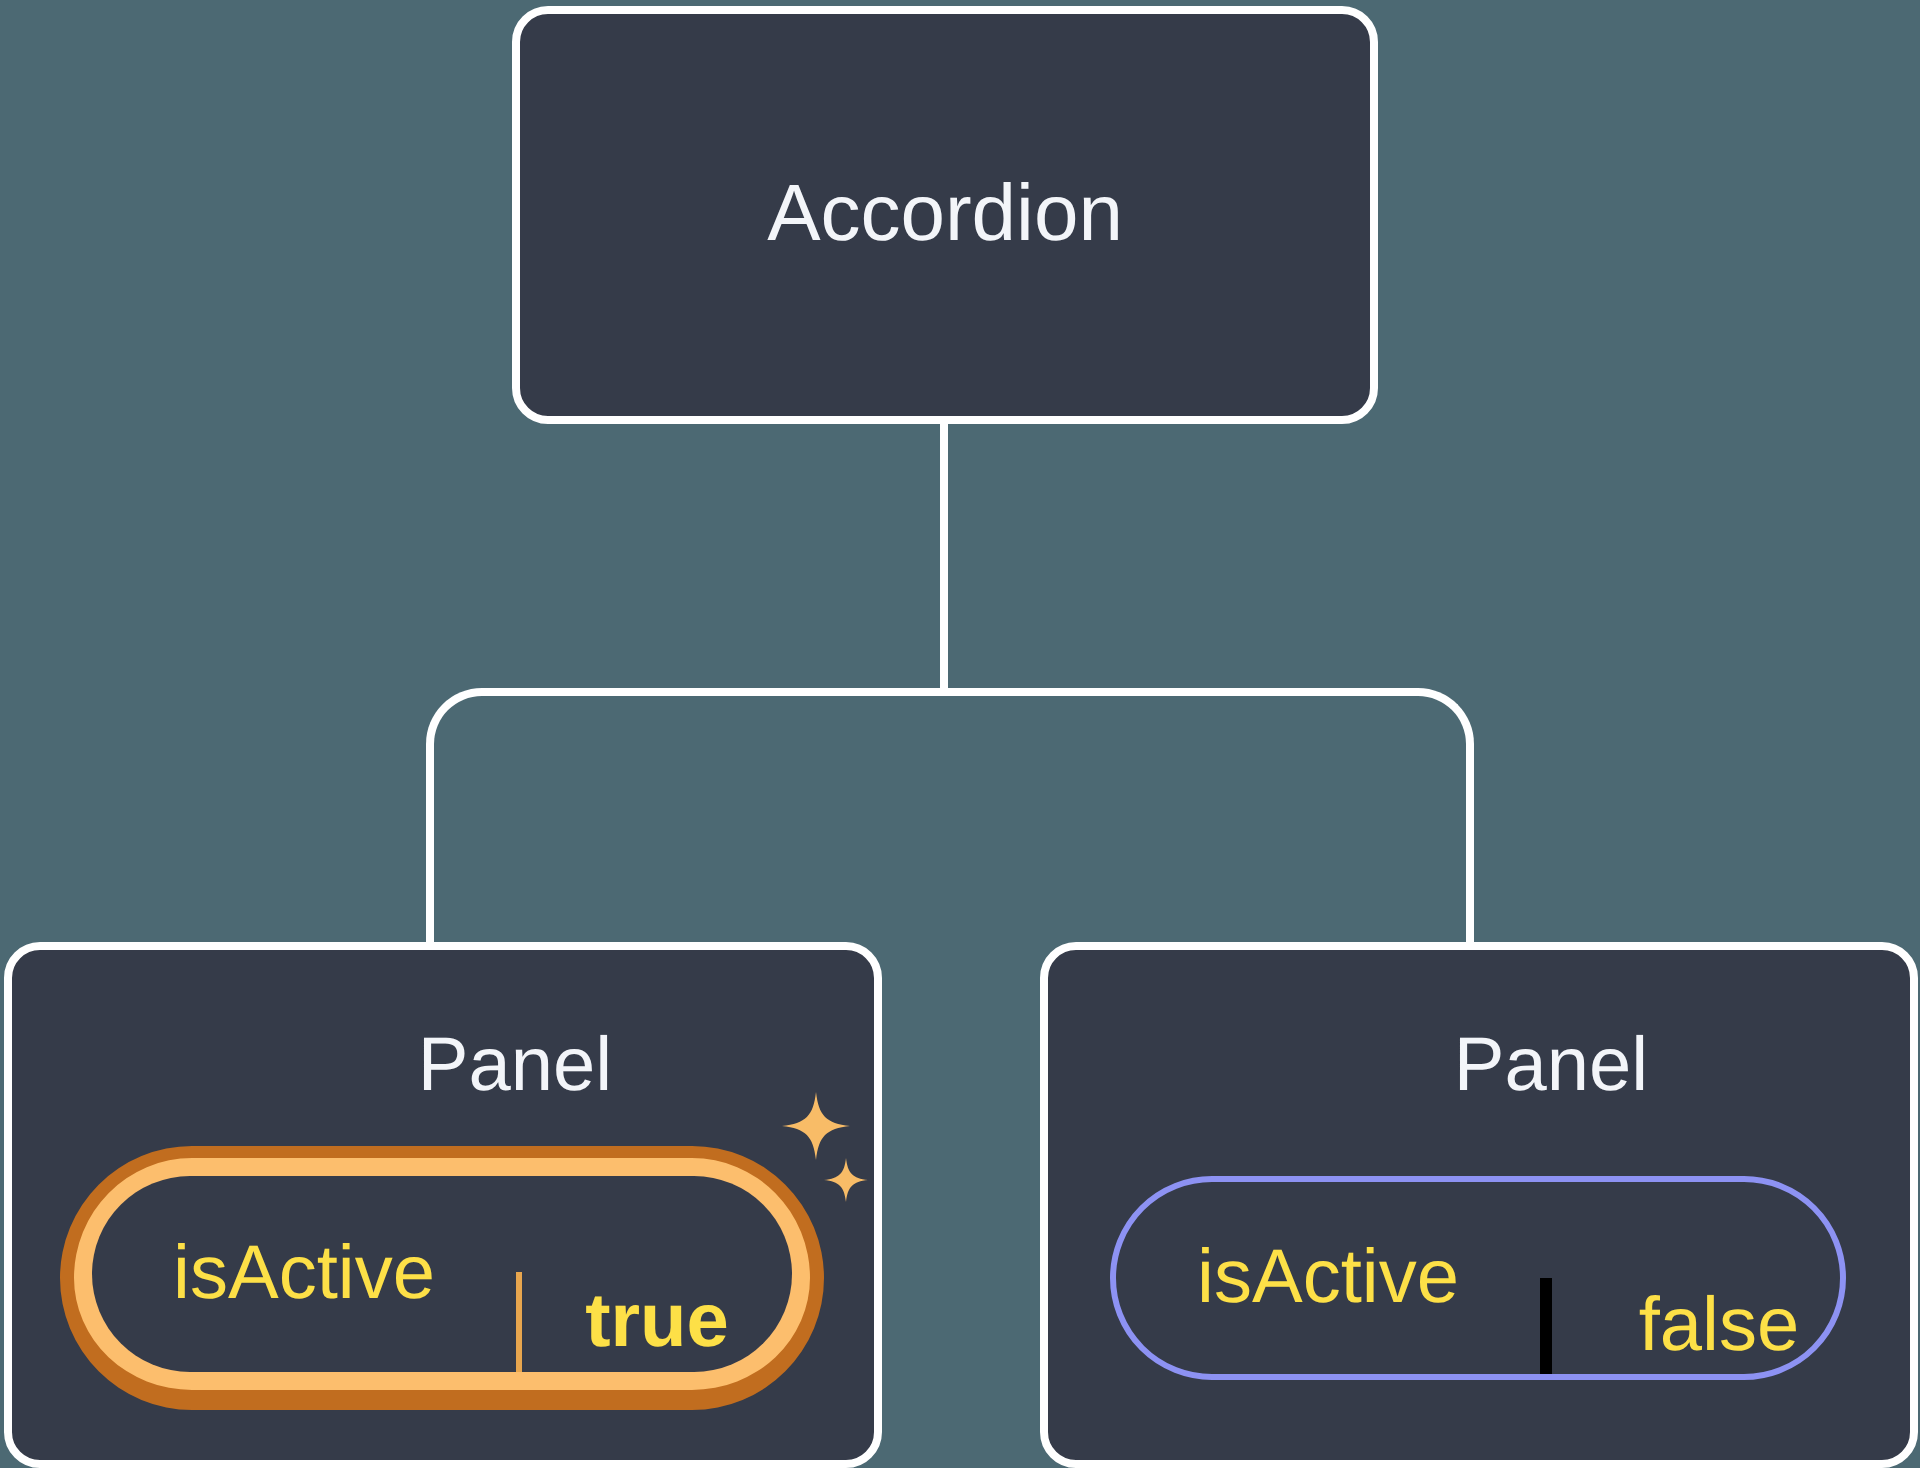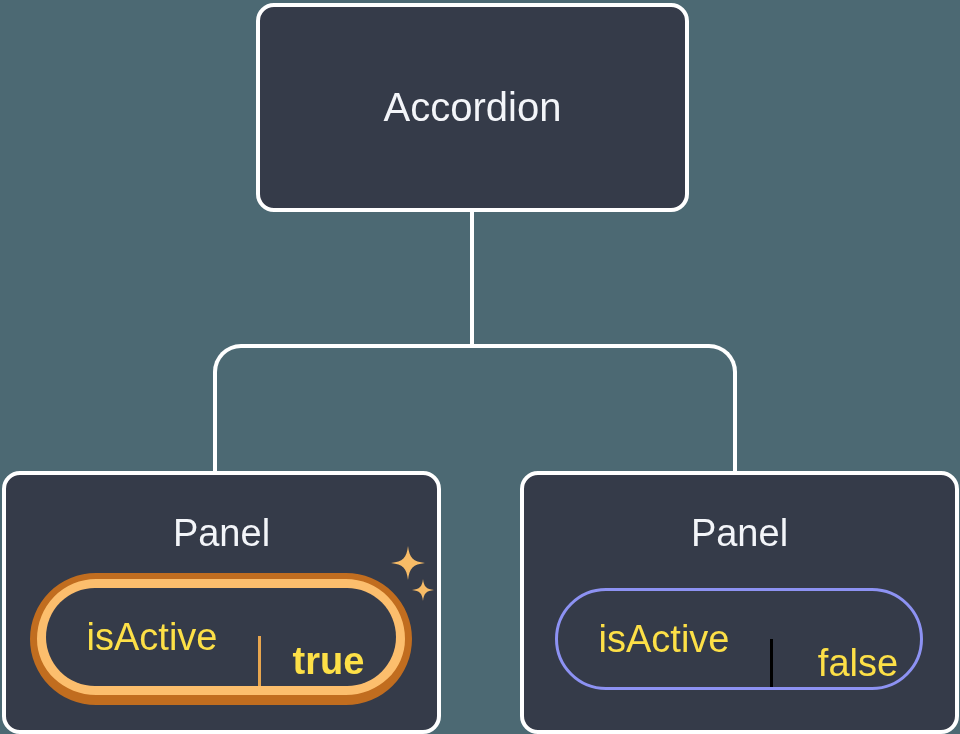--- a/index.html
+++ b/index.html
@@ -17,20 +17,21 @@
     border-radius:18px;
     box-sizing:border-box;
   }
   .node-label{
     position:absolute;
     text-align:center;
     color:#F3F5F9;
     font-size:38px;
     font-weight:500;
     line-height:44px;
+    padding-left:36px;
   }
   .accordion-node{
     left:256px;top:3px;width:433px;height:209px;
     display:flex;align-items:center;justify-content:center;
     color:#F3F5F9;font-size:40px;font-weight:500;
   }
   .stem{
     position:absolute;
     left:470px;top:210px;width:4px;height:136px;
     background:#FFFFFF;
@@ -79,21 +80,21 @@
   .prop-pill-plain{
     position:absolute;
     left:555px;top:588px;width:368px;height:102px;
     box-sizing:border-box;
     border:3px solid #8D92F3;
     border-radius:999px;
     display:flex;align-items:stretch;
     overflow:hidden;
   }
   .prop-pill-plain .prop-cell.key{width:212px;}
-  .prop-pill-plain .prop-cell.val{border-left:3px solid #000000;padding-left:23px;}
+  .prop-pill-plain .prop-cell.val{border-left:6px solid #000000;padding-left:23px;}
 
   .sparkles{
     position:absolute;
     left:384px;top:542px;width:62px;height:62px;
   }
 </style>
 </head>
 <body>
 
 <div class="stage">

